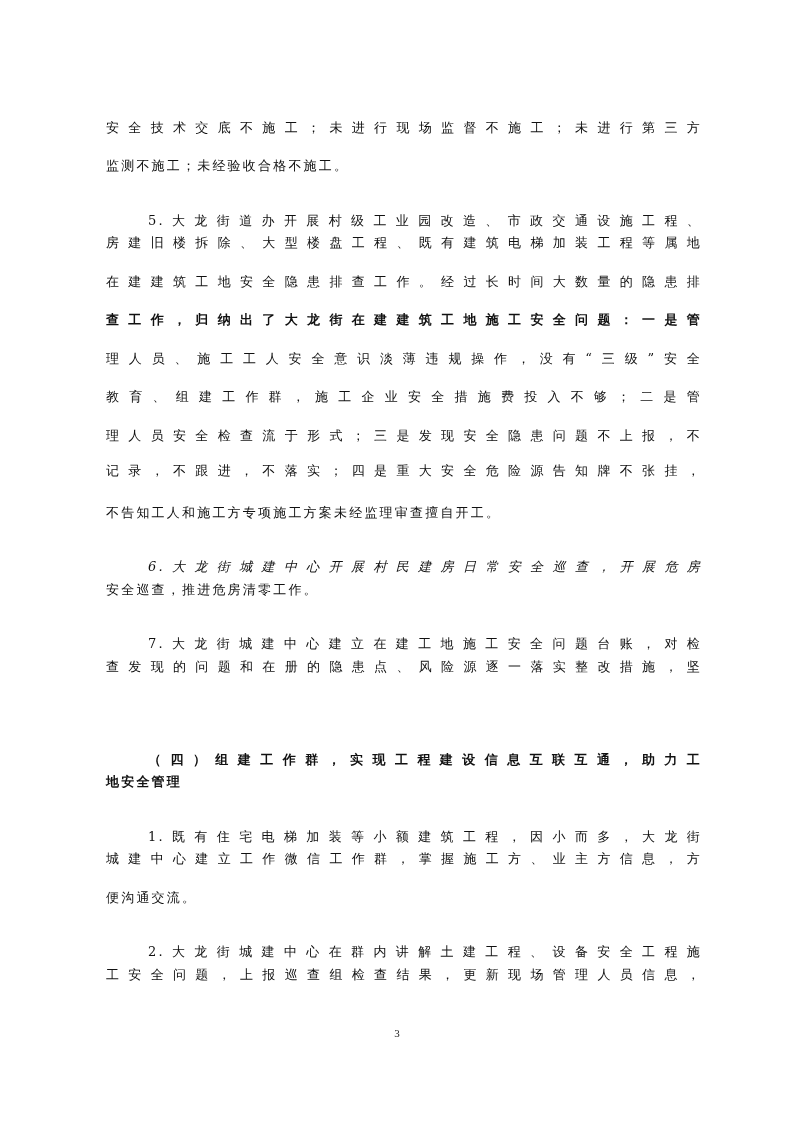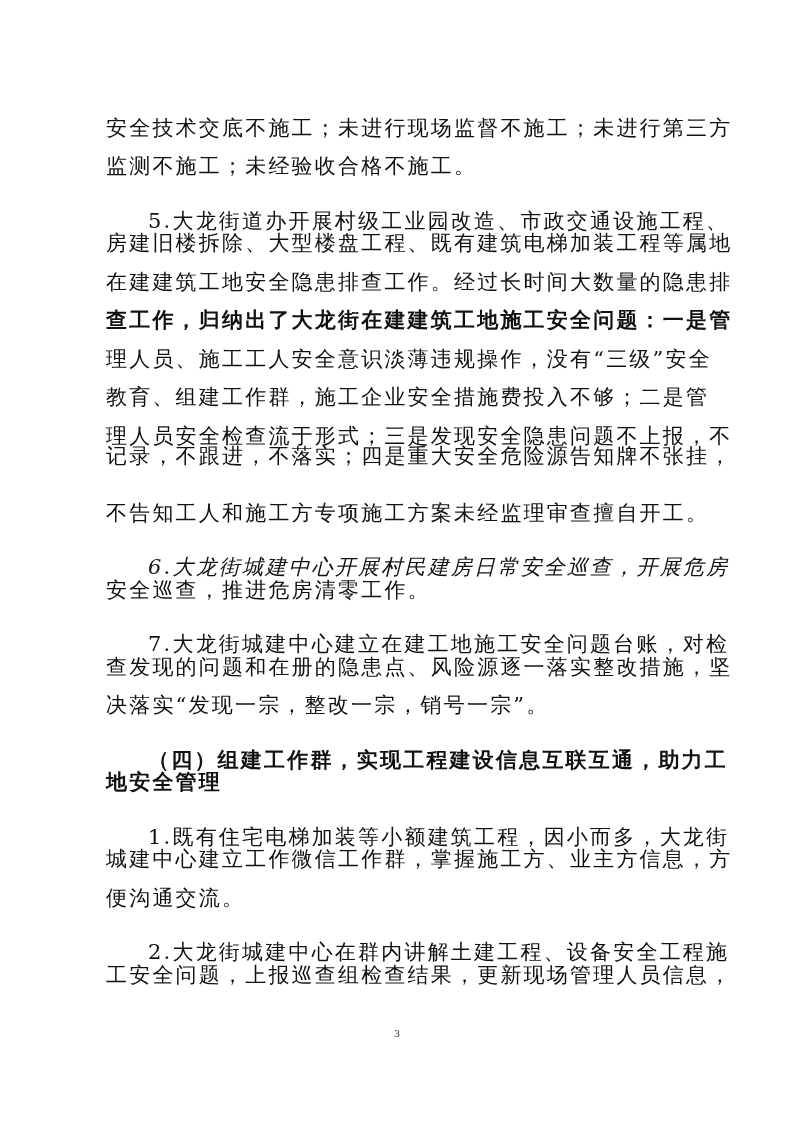--- a/index.html
+++ b/index.html
@@ -20,21 +20,21 @@
       left: 0; top: 0;
       width: 794px;
       height: 1123px;
       background: #ffffff;
     }
     .line {
       position: absolute;
       left: 106px;
       width: 596px;
       height: 30px;
-      font-size: 21px;
+      font-size: 13px;
       line-height: 30px;
       white-space: nowrap;
       letter-spacing: 2.2px;
       text-align: justify;
       text-align-last: justify;
     }
     .line.last {
       text-align-last: left;
     }
     .line.indent {
@@ -64,29 +64,28 @@
   <div class="line" style="top:113px;">安全技术交底不施工；未进行现场监督不施工；未进行第三方</div>
   <div class="line last" style="top:151px;">监测不施工；未经验收合格不施工。</div>
 
   <div class="line indent" style="top:190px;">5.大龙街道办开展村级工业园改造、市政交通设施工程、</div>
   <div class="line" style="top:228px;">房建旧楼拆除、大型楼盘工程、既有建筑电梯加装工程等属地</div>
   <div class="line" style="top:267px;">在建建筑工地安全隐患排查工作。经过长时间大数量的隐患排</div>
   <div class="line" style="top:305px;font-weight:bold;">查工作，归纳出了大龙街在建建筑工地施工安全问题：一是管</div>
   <div class="line" style="top:344px;">理人员、施工工人安全意识淡薄违规操作，没有“三级”安全</div>
   <div class="line" style="top:382px;">教育、组建工作群，施工企业安全措施费投入不够；二是管</div>
   <div class="line" style="top:421px;">理人员安全检查流于形式；三是发现安全隐患问题不上报，不</div>
-  <div class="line" style="top:441px;">记录，不跟进，不落实；四是重大安全危险源告知牌不张挂，</div>
+  <div class="line" style="top:456px;">记录，不跟进，不落实；四是重大安全危险源告知牌不张挂，</div>
   <div class="line last" style="top:498px;">不告知工人和施工方专项施工方案未经监理审查擅自开工。</div>
 
   <div class="line indent" style="top:536px;font-style:italic;">6.大龙街城建中心开展村民建房日常安全巡查，开展危房</div>
   <div class="line last" style="top:575px;">安全巡查，推进危房清零工作。</div>
 
   <div class="line indent" style="top:613px;">7.大龙街城建中心建立在建工地施工安全问题台账，对检</div>
   <div class="line" style="top:652px;">查发现的问题和在册的隐患点、风险源逐一落实整改措施，坚</div>
-  <div class="line last" style="top:690px;">决落实“发现一宗，整改一宗，销号一宗”。</div>
 
   <div class="line indent bold" style="top:729px;">（四）组建工作群，实现工程建设信息互联互通，助力工</div>
   <div class="line bold last" style="top:767px;">地安全管理</div>
 
   <div class="line indent" style="top:806px;">1.既有住宅电梯加装等小额建筑工程，因小而多，大龙街</div>
   <div class="line" style="top:844px;">城建中心建立工作微信工作群，掌握施工方、业主方信息，方</div>
   <div class="line last" style="top:883px;">便沟通交流。</div>
 
   <div class="line indent" style="top:921px;">2.大龙街城建中心在群内讲解土建工程、设备安全工程施</div>
   <div class="line" style="top:960px;">工安全问题，上报巡查组检查结果，更新现场管理人员信息，</div>

